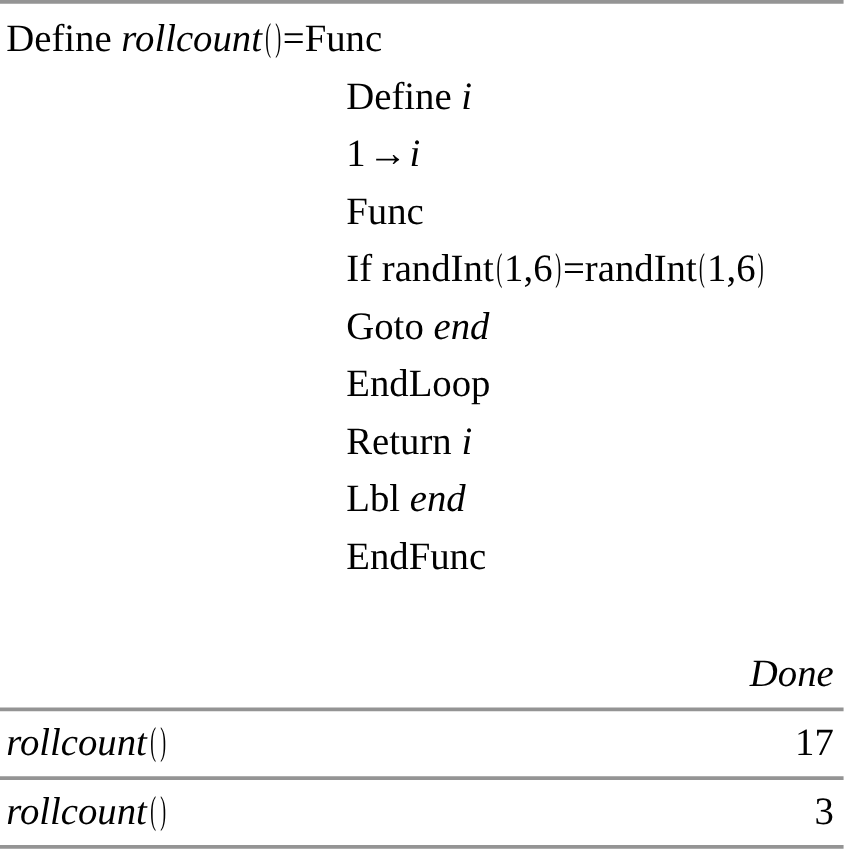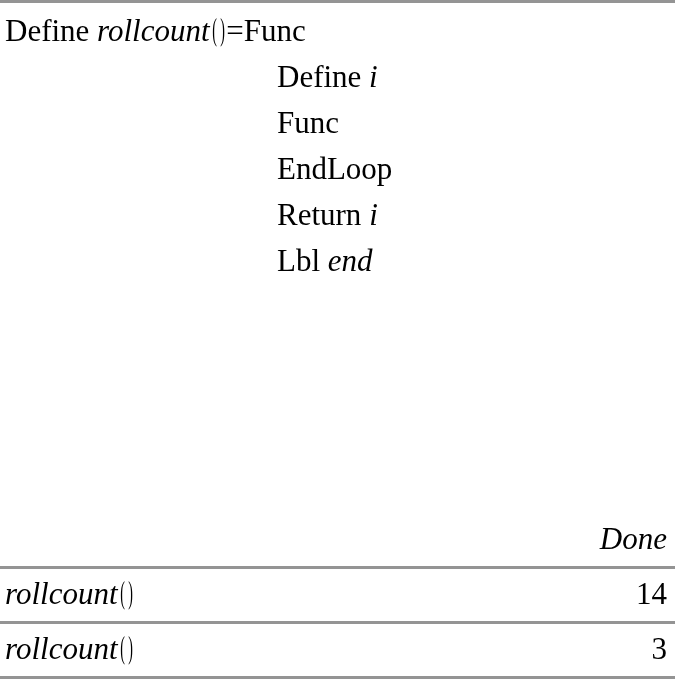--- a/index.html
+++ b/index.html
@@ -122,52 +122,64 @@
   <div class="code-block">
 
     <div class="code-line">
       <span class="lead"><span>Define</span><span>&nbsp;</span><span class="ital">rollcount</span><span class="paren">(</span><span class="paren">)</span><span>=</span><span>Func</span></span>
     </div>
 
     <div class="code-line">
       <span class="body"><span>Define</span><span>&nbsp;</span><span class="ital">i</span></span>
     </div>
 
+    <div class="code-line">
+      <span class="body"><span>1</span><span class="arrow">→</span><span class="ital">i</span></span>
+    </div>
 
     <div class="code-line">
       <span class="body">Func</span>
     </div>
 
+    <div class="code-line">
+      <span class="body"><span>If</span><span>&nbsp;</span><span>randInt</span><span class="paren">(</span><span>1,6</span><span class="paren">)</span><span>=</span><span>randInt</span><span class="paren">(</span><span>1,6</span><span class="paren">)</span></span>
+    </div>
 
+    <div class="code-line">
+      <span class="body"><span>Goto</span><span>&nbsp;</span><span class="ital">end</span></span>
+    </div>
 
 
     <div class="code-line">
       <span class="body">EndLoop</span>
     </div>
 
     <div class="code-line">
       <span class="body"><span>Return</span><span>&nbsp;</span><span class="ital">i</span></span>
     </div>
 
     <div class="code-line">
       <span class="body"><span>Lbl</span><span>&nbsp;</span><span class="ital">end</span></span>
     </div>
 
+    <div class="code-line">
+      <span class="body">EndFunc</span>
+    </div>
 
   </div>
 
   <div class="result-row row-done">
     <span class="result-val done-val">Done</span>
   </div>
 
   <div class="rule rule-done"></div>
 
   <div class="result-row row-one">
     <span class="result-expr"><span>rollcount</span><span class="paren">(</span><span class="paren">)</span></span>
-    <span class="result-val">14</span>
+    <span class="result-val">17</span>
   </div>
 
   <div class="rule rule-mid"></div>
 
   <div class="result-row row-two">
     <span class="result-expr"><span>rollcount</span><span class="paren">(</span><span class="paren">)</span></span>
     <span class="result-val">3</span>
   </div>
 
   <div class="rule rule-bottom"></div>

